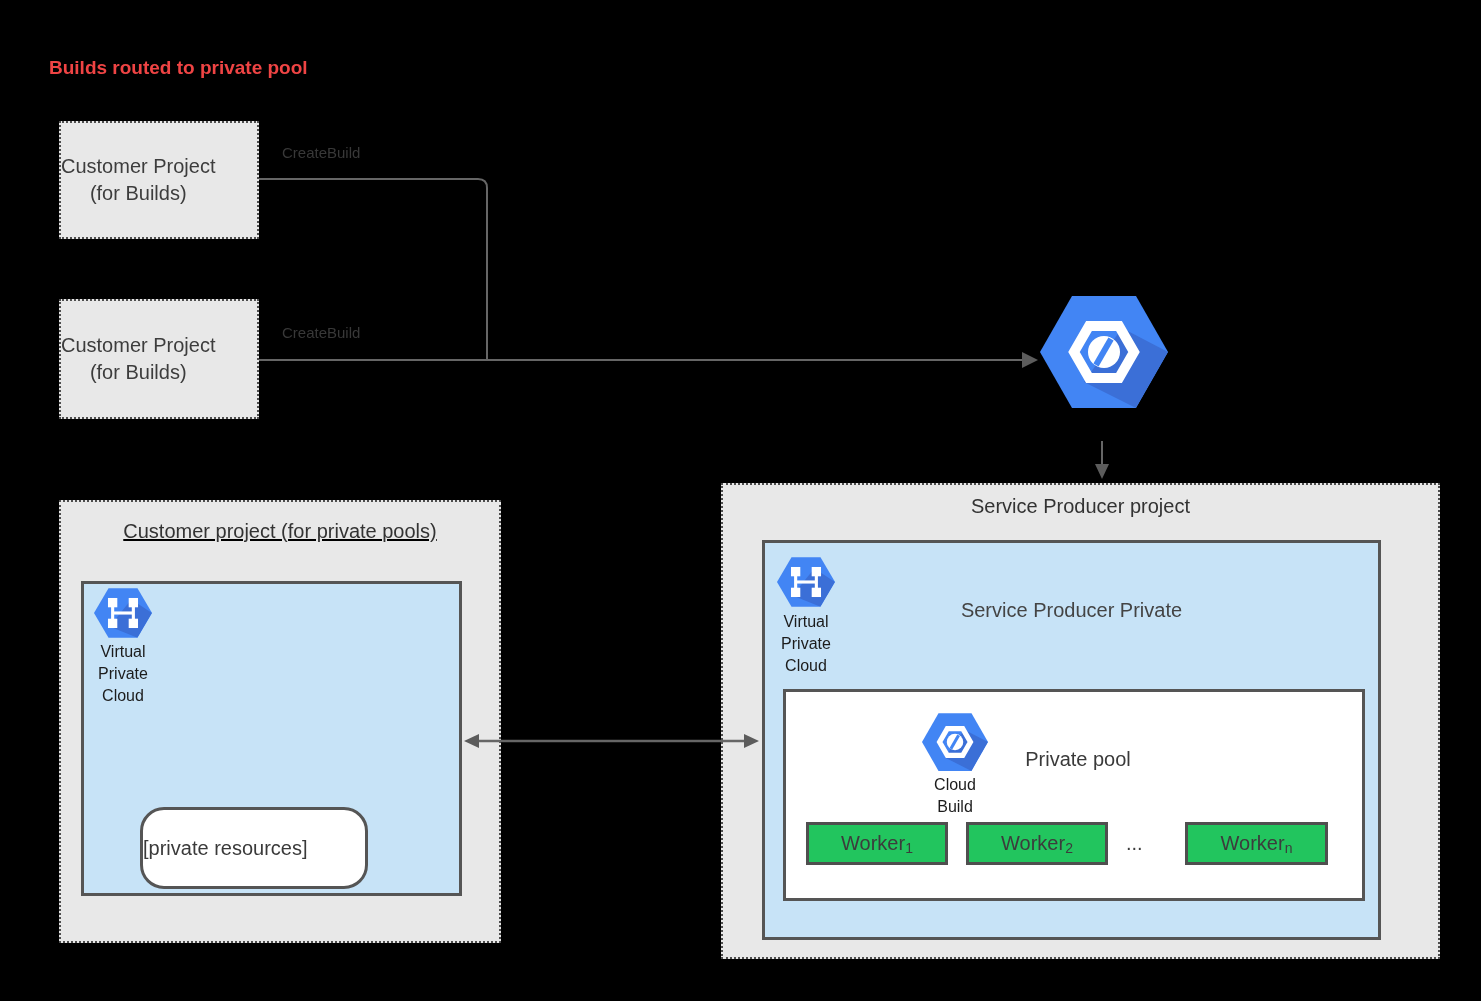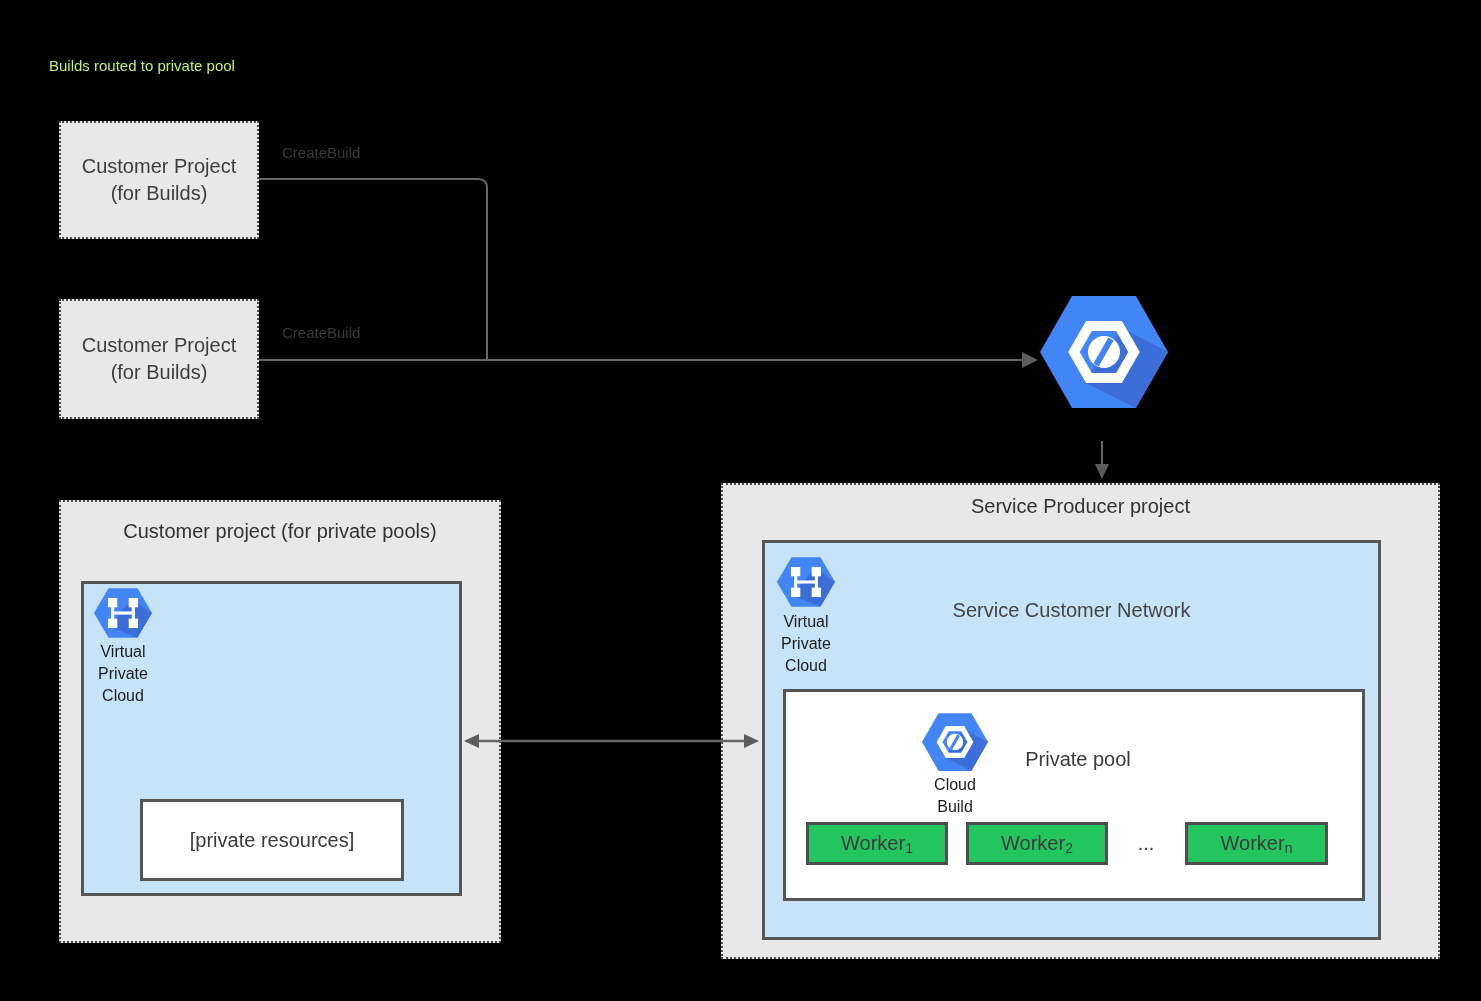--- a/index.html
+++ b/index.html
@@ -2,31 +2,31 @@
 <html><head>
 <meta charset="utf-8">
 <style>
   html,body{margin:0;padding:0;background:#000;}
   #canvas{
     position:relative;width:1481px;height:1001px;background:#000;overflow:hidden;
     font-family:"Liberation Sans", sans-serif;
   }
   .abs{position:absolute;}
   .prewrap{white-space:pre-line;}
-  .center{display:flex;align-items:center;justify-content:center;text-align:center;}
+  .center{display:flex;align-items:center;justify-content:flex-start;text-align:center;}
   .project-box{
     background:#e8e8e8;border:2px dotted #4d4d4d;box-sizing:border-box;
   }
   .net-box{
     background:#c7e3f7;border:3px solid #555;box-sizing:border-box;padding-left:40px;
   }
   .white-box{
     background:#fff;border:3px solid #555;box-sizing:border-box;
   }
-  .page-title{font-size:15px;font-weight:normal;color:#bef264;}
+  .page-title{font-size:19px;font-weight:bold;color:#ef4444;}
   .box-label{font-size:20px;color:#3d3d3d;line-height:27px;}
   .cb-label{font-size:15px;color:#383838;}
   .proj-title{font-size:20px;color:#333;text-align:center;}
   .net-label{font-size:20px;color:#444;text-align:center;}
   .icon-caption{font-size:16px;color:#1c1c1c;line-height:22px;text-align:center;}
   .pool-label{font-size:20px;color:#3a3a3a;text-align:center;}
   .worker-box{
     position:absolute;background:#22c55e;border:3px solid #4f4f4f;box-sizing:border-box;
     display:flex;align-items:center;justify-content:center;
   }
@@ -50,21 +50,21 @@
   </div>
 
   <div class="abs project-box center" style="left:59px;top:299px;width:200px;height:120px;">
     <div class="box-label prewrap">Customer Project
 (for Builds)</div>
   </div>
 
   <div class="abs cb-label" style="left:282px;top:144px;">CreateBuild</div>
   <div class="abs cb-label" style="left:282px;top:324px;">CreateBuild</div>
 
-  <div class="abs project-box" style="left:59px;top:500px;width:442px;height:443px;">
+  <div class="abs project-box" style="left:59px;top:500px;width:442px;height:443px;text-decoration:underline;">
     <div class="proj-title" style="margin-top:18px;">Customer project (for private pools)</div>
 
     <div class="abs net-box" style="left:20px;top:79px;width:381px;height:315px;">
 
       <div class="abs icon-layer" style="left:10px;top:4px;width:58px;height:50px;">
         <svg width="58" height="50" viewBox="0 0 56 48">
           <defs>
               <clipPath id="vhexL">
                 <polygon points="0,24 14,0 42,0 56,24 42,48 14,48"></polygon>
               </clipPath>
@@ -80,21 +80,21 @@
               <rect x="36.5" y="18" width="3" height="12"></rect>
             <rect x="19" y="22.5" width="18" height="3"></rect>
           </g>
         </svg>
       </div>
       <div class="abs icon-caption prewrap" style="left:-1px;top:57px;width:80px;">Virtual
 Private
 Cloud</div>
 
 
-      <div class="abs white-box center" style="left:56px;top:215px;width:264px;height:82px;">
+      <div class="abs white-box center" style="left:56px;top:223px;width:228px;height:82px;border-radius:24px;">
         <div class="pool-label">[private resources]</div>
       </div>
     </div>
   </div>
 
   <div class="abs project-box" style="left:721px;top:483px;width:719px;height:476px;">
     <div class="proj-title" style="margin-top:10px;">Service Producer project</div>
 
     <div class="abs net-box" style="left:39px;top:55px;width:619px;height:400px;">
 
@@ -115,21 +115,21 @@
             <rect x="16.5" y="18" width="3" height="12"></rect>
               <rect x="36.5" y="18" width="3" height="12"></rect>
             <rect x="19" y="22.5" width="18" height="3"></rect>
           </g>
         </svg>
       </div>
       <div class="abs icon-caption prewrap" style="left:1px;top:68px;width:80px;">Virtual
 Private
 Cloud</div>
 
-      <div class="abs net-label" style="left:0;top:56px;width:100%;">Service Customer Network</div>
+      <div class="abs net-label" style="left:0;top:56px;width:100%;">Service Producer Private</div>
 
       <div class="abs white-box" style="left:18px;top:146px;width:582px;height:212px;">
 
         <div class="abs icon-layer" style="left:136px;top:21px;width:66px;height:58px;">
           <svg width="66" height="58" viewBox="0 0 128 112">
             <defs>
                 <clipPath id="cbhexS">
                   <polygon points="0,56 32,0 96,0 128,56 96,112 32,112"></polygon>
                 </clipPath>
               </defs>

